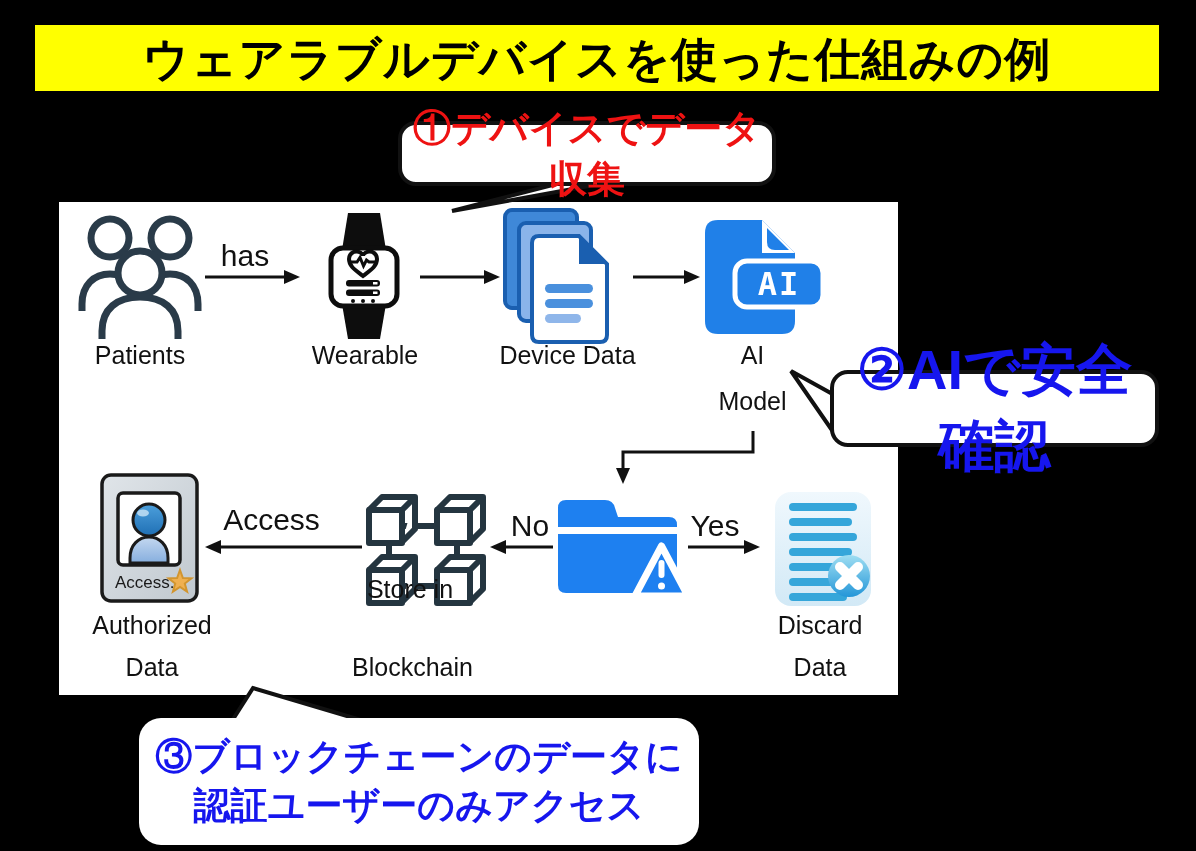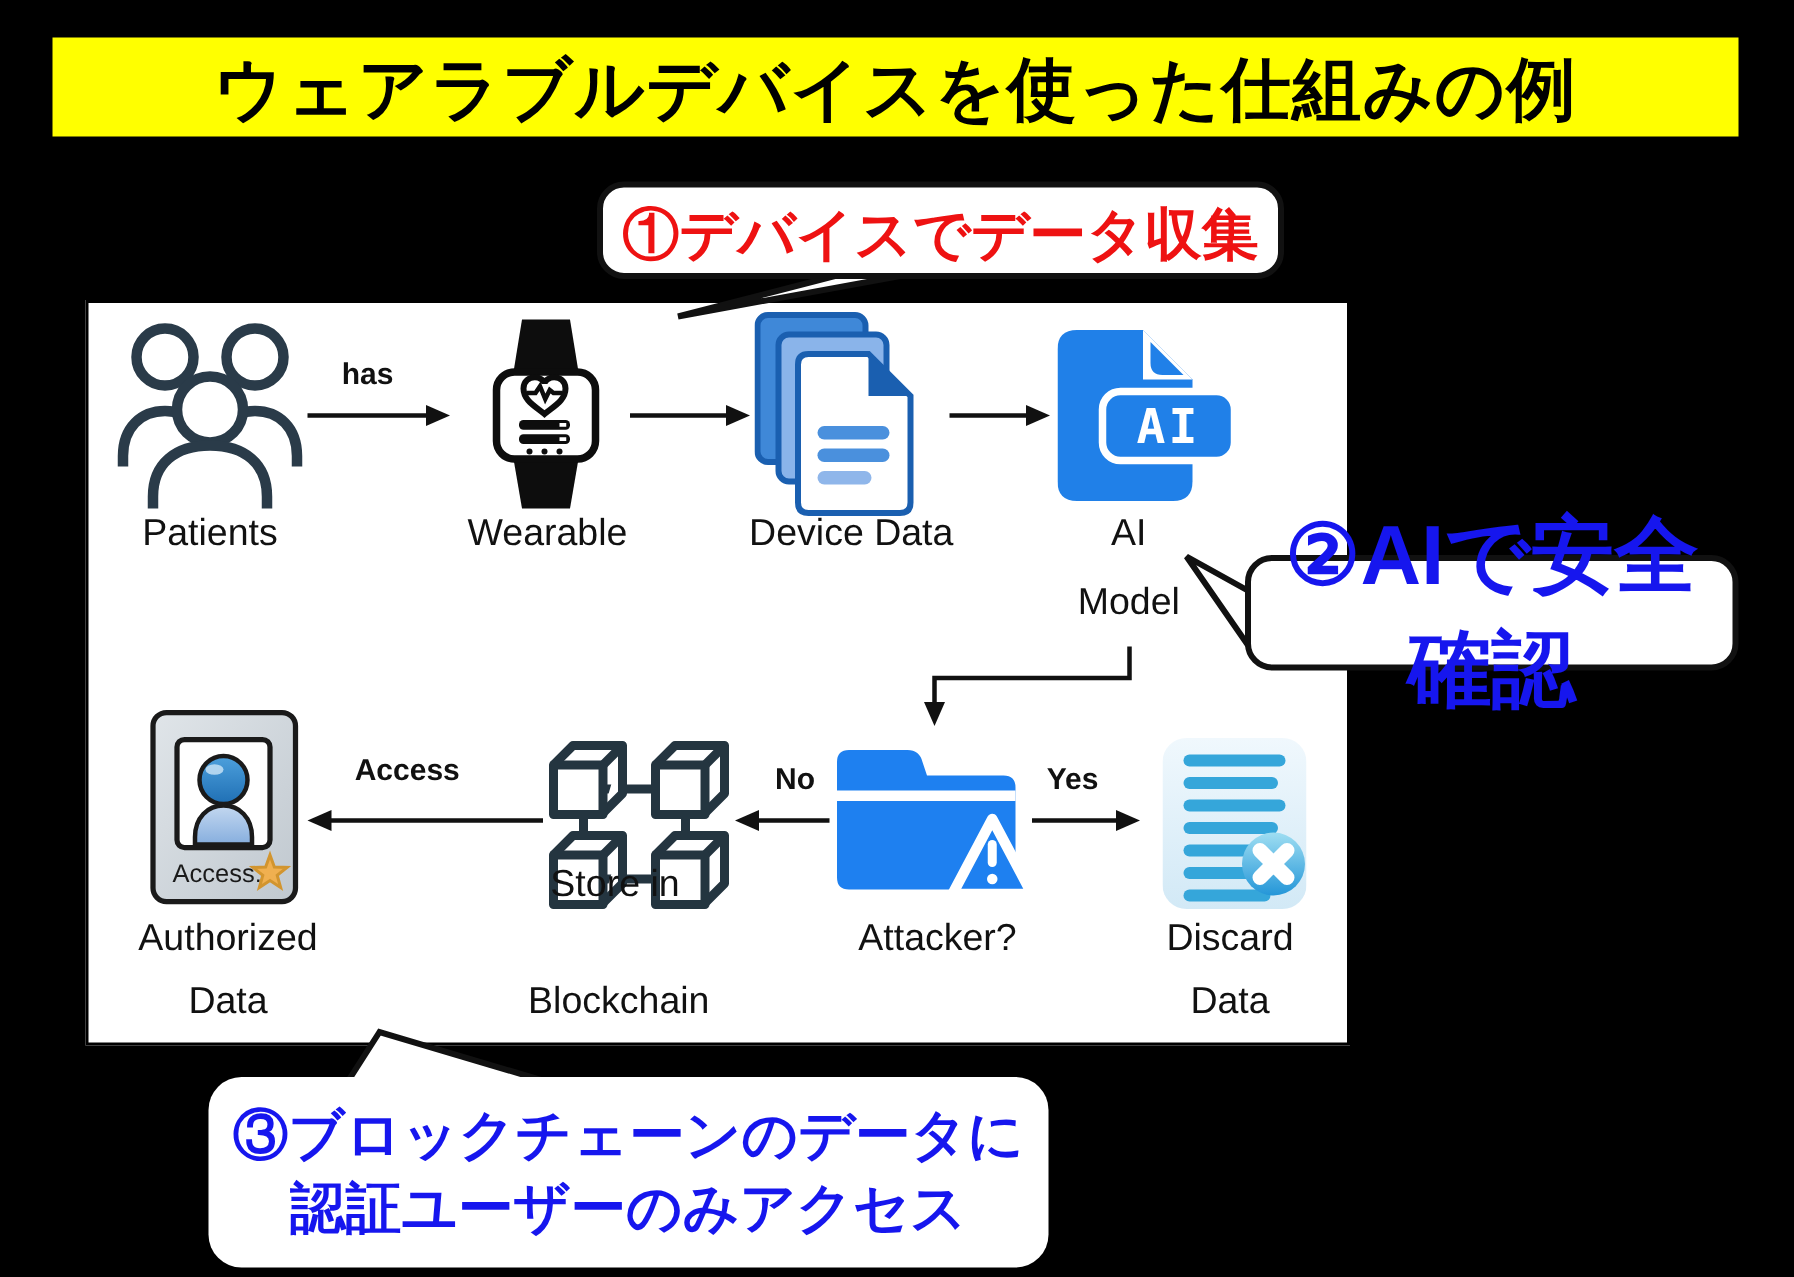--- a/index.html
+++ b/index.html
@@ -11,26 +11,26 @@
   #title-bar span{font-size:46px;font-weight:800;color:#000;letter-spacing:1px;}
   
   #panel{position:absolute;left:57px;top:200px;width:843px;height:497px;background:#fff;
          border:2px solid #000;box-sizing:border-box;z-index:1;}
   
   #arrows{position:absolute;left:0;top:0;z-index:2;}
   
   .icon{position:absolute;z-index:3;}
   
   .label{position:absolute;z-index:3;color:#111;text-align:center;font-size:25px;line-height:1.05;}
-  .edge-label{font-size:20px;font-weight:bold;}
+  .edge-label{font-size:30px;}
   
   .bubble{position:absolute;z-index:4;background:#fff;border:4px solid #111;border-radius:18px;
           display:flex;flex-direction:column;align-items:center;justify-content:center;
           box-sizing:border-box;font-weight:bold;text-align:center;}
-  #callout-1{left:398px;top:121px;width:458px;height:65px;color:#ee1212;font-size:38px;justify-content:flex-end;}
+  #callout-1{left:398px;top:121px;width:378px;height:65px;color:#ee1212;font-size:38px;}
   #callout-2{left:830px;top:370px;width:329px;height:77px;color:#1616ee;font-size:56px;}
   #callout-3{left:139px;top:718px;width:560px;height:127px;color:#1616ee;font-size:37px;
              border:0;border-radius:22px;line-height:1.3;}
 </style>
 </head>
 <body>
 
 <div id="stage">
 
   <div id="title-bar">
@@ -195,21 +195,20 @@
 
   <div class="label" style="left:60px;top:342px;width:160px">Patients</div>
   <div class="label" style="left:270px;top:342px;width:190px">Wearable</div>
   <div class="label" style="left:455px;top:342px;width:225px">Device Data</div>
   <div class="label" style="left:700px;top:342px;width:105px">AI</div>
   <div class="label" style="left:690px;top:388px;width:125px">Model</div>
   <div class="label" style="left:62px;top:612px;width:180px">Authorized</div>
   <div class="label" style="left:62px;top:654px;width:180px">Data</div>
   <div class="label" style="left:340px;top:576px;width:140px">Store in</div>
   <div class="label" style="left:330px;top:654px;width:165px">Blockchain</div>
-  <div class="label" style="left:540px;top:612px;width:170px">Attacker?</div>
   <div class="label" style="left:750px;top:612px;width:140px">Discard</div>
   <div class="label" style="left:750px;top:654px;width:140px">Data</div>
 
   <div class="label edge-label" style="left:205px;top:240px;width:80px">has</div>
   <div class="label edge-label" style="left:214px;top:504px;width:115px">Access</div>
   <div class="label edge-label" style="left:495px;top:510px;width:70px">No</div>
   <div class="label edge-label" style="left:680px;top:510px;width:70px">Yes</div>
 
   <div class="bubble" id="callout-1">
     <span>①デバイスでデータ収集</span>

